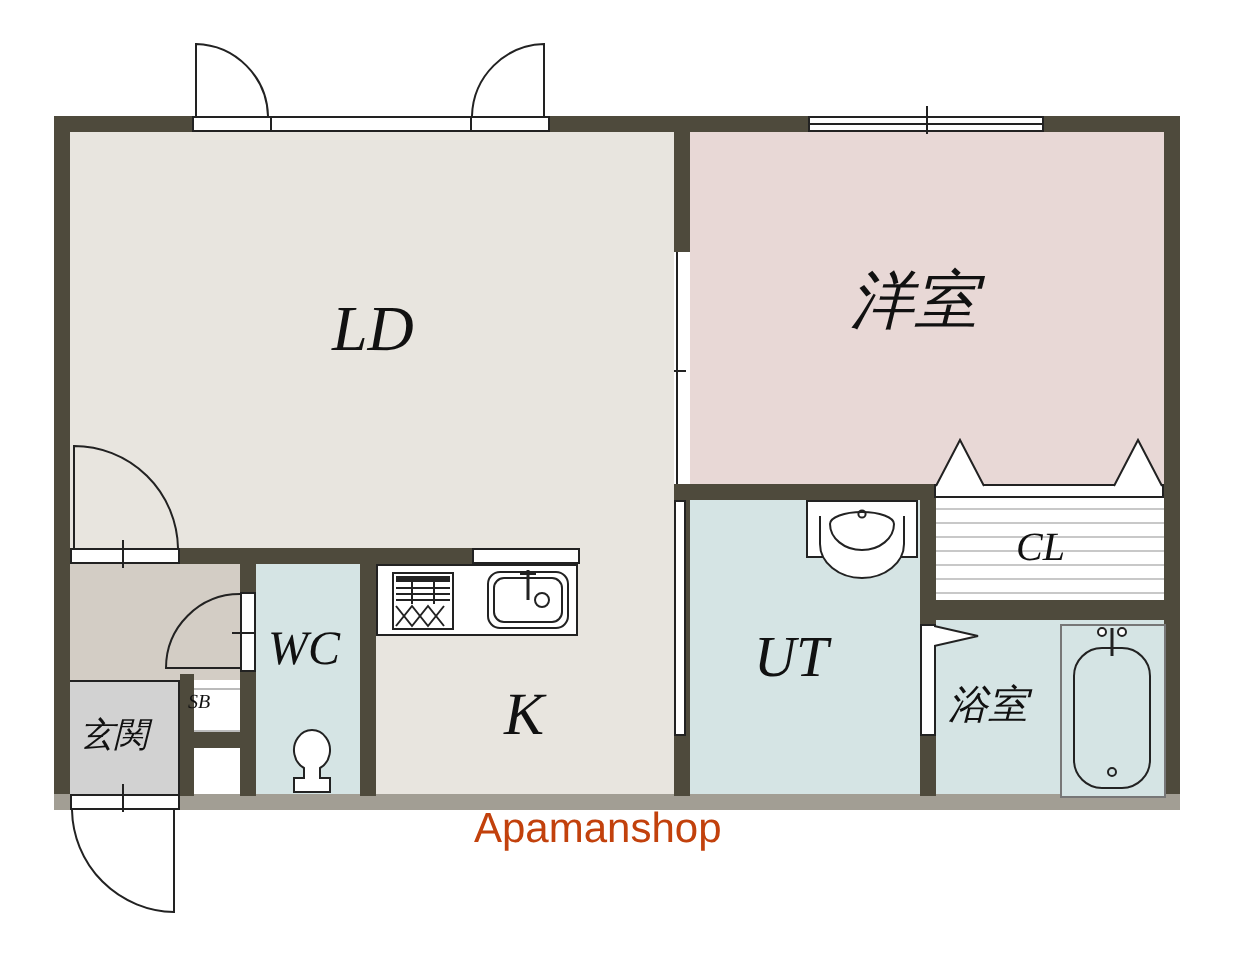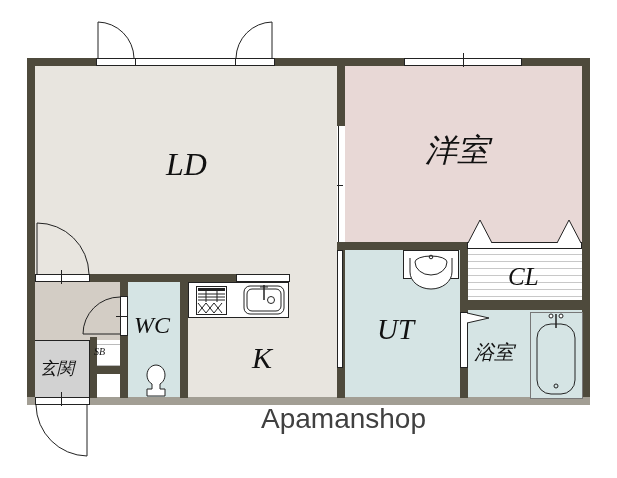--- a/index.html
+++ b/index.html
@@ -2,21 +2,21 @@
 <html><head>
 <meta charset="utf-8">
 <style>
   html,body{margin:0;padding:0;background:#ffffff;}
   body{width:617px;height:478px;position:relative;overflow:hidden;font-family:"DejaVu Serif",serif;}
   .abs{position:absolute;}
   .wall{position:absolute;background:#4e4a3c;}
   .room{position:absolute;}
   .label{position:absolute;font-family:"Liberation Serif","DejaVu Serif",serif;font-style:italic;color:#111;white-space:nowrap;line-height:1;}
   .win{position:absolute;background:#fff;border:1px solid #222;box-sizing:border-box;}
-  .shop{position:absolute;font-family:"Liberation Sans","DejaVu Sans",sans-serif;color:#404040;font-size:28px;margin-left:24px;}
+  .shop{position:absolute;font-family:"Liberation Sans","DejaVu Sans",sans-serif;color:#c2410c;font-size:21px;}
 </style>
 </head>
 <body>
 
 <div class="abs" style="left:0;top:0;width:617px;height:377px;">
 
   <div class="room" style="left:35px;top:66px;width:302px;height:216px;background:#e8e5df;"></div>
   <div class="room" style="left:188px;top:270px;width:152px;height:128px;background:#e8e5df;"></div>
   <div class="room" style="left:345px;top:66px;width:237px;height:176px;background:#e8d8d6;"></div>
   <div class="room" style="left:465px;top:248px;width:117px;height:52px;background:#fff;
@@ -125,21 +125,21 @@
     <rect x="0.5" y="0.5" width="52" height="86" fill="#d5e4e4" stroke="#777"></rect>
     <rect x="7" y="12" width="38" height="70" rx="14" fill="#d5e4e4" stroke="#222"></rect>
     <circle cx="21" cy="4" r="2" fill="#fff" stroke="#222"></circle>
     <circle cx="31" cy="4" r="2" fill="#fff" stroke="#222"></circle>
     <line x1="26" y1="2" x2="26" y2="16" stroke="#222" stroke-width="1.5"></line>
     <circle cx="26" cy="74" r="2" fill="none" stroke="#222"></circle>
   </svg>
 
   <div class="label" style="left:166px;top:148px;font-size:32px;">LD</div>
   <div class="label" style="left:425px;top:137px;font-size:32px;font-family:Liberation Mono, monospace;">洋室</div>
-  <div class="label" style="left:508px;top:264px;font-size:25px;">CL</div>
+  <div class="label" style="left:508px;top:264px;font-size:20px;">CL</div>
   <div class="label" style="left:377px;top:315px;font-size:29px;">UT</div>
   <div class="label" style="left:474px;top:342px;font-size:20px;font-family:'DejaVu Serif',serif;">浴室</div>
   <div class="label" style="left:134px;top:313px;font-size:24px;text-align:center;">WC</div>
   <div class="label" style="left:252px;top:343px;font-size:30px;">K</div>
   <div class="label" style="left:94px;top:347px;font-size:10px;">SB</div>
   <div class="label" style="left:40px;top:360px;font-size:17px;font-family:'DejaVu Serif',serif;">玄関</div>
 
   <div class="shop" style="left:237px;top:403px;">Apamanshop</div>
 </div>
 

